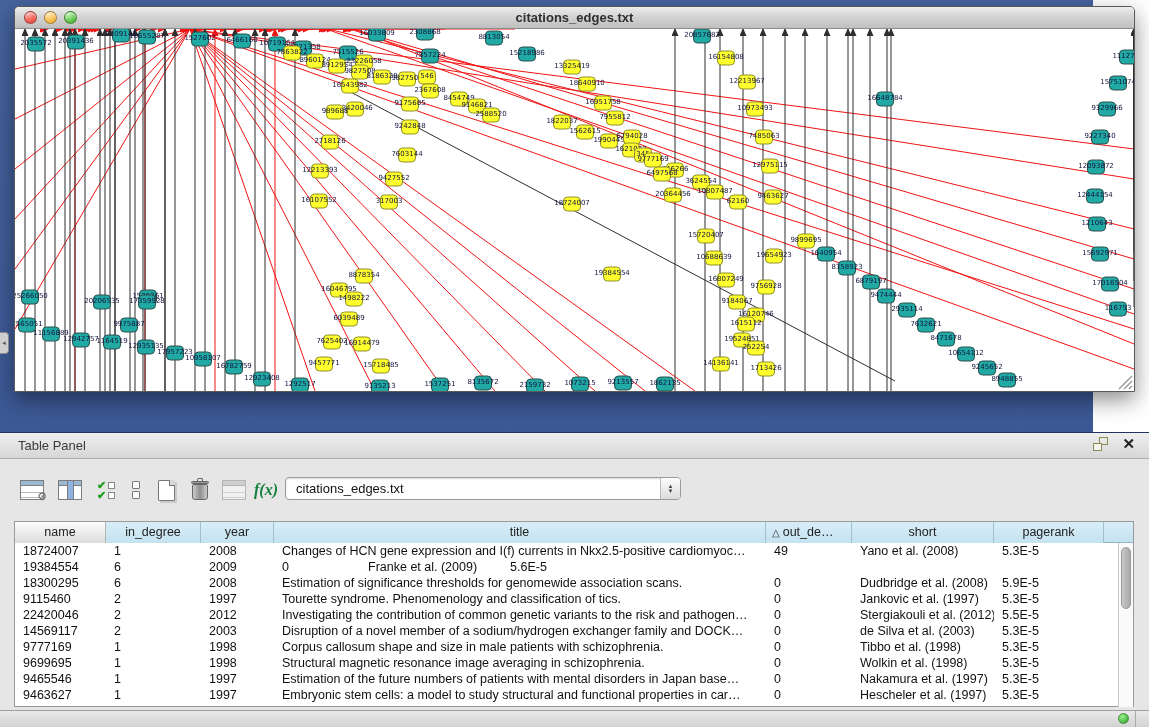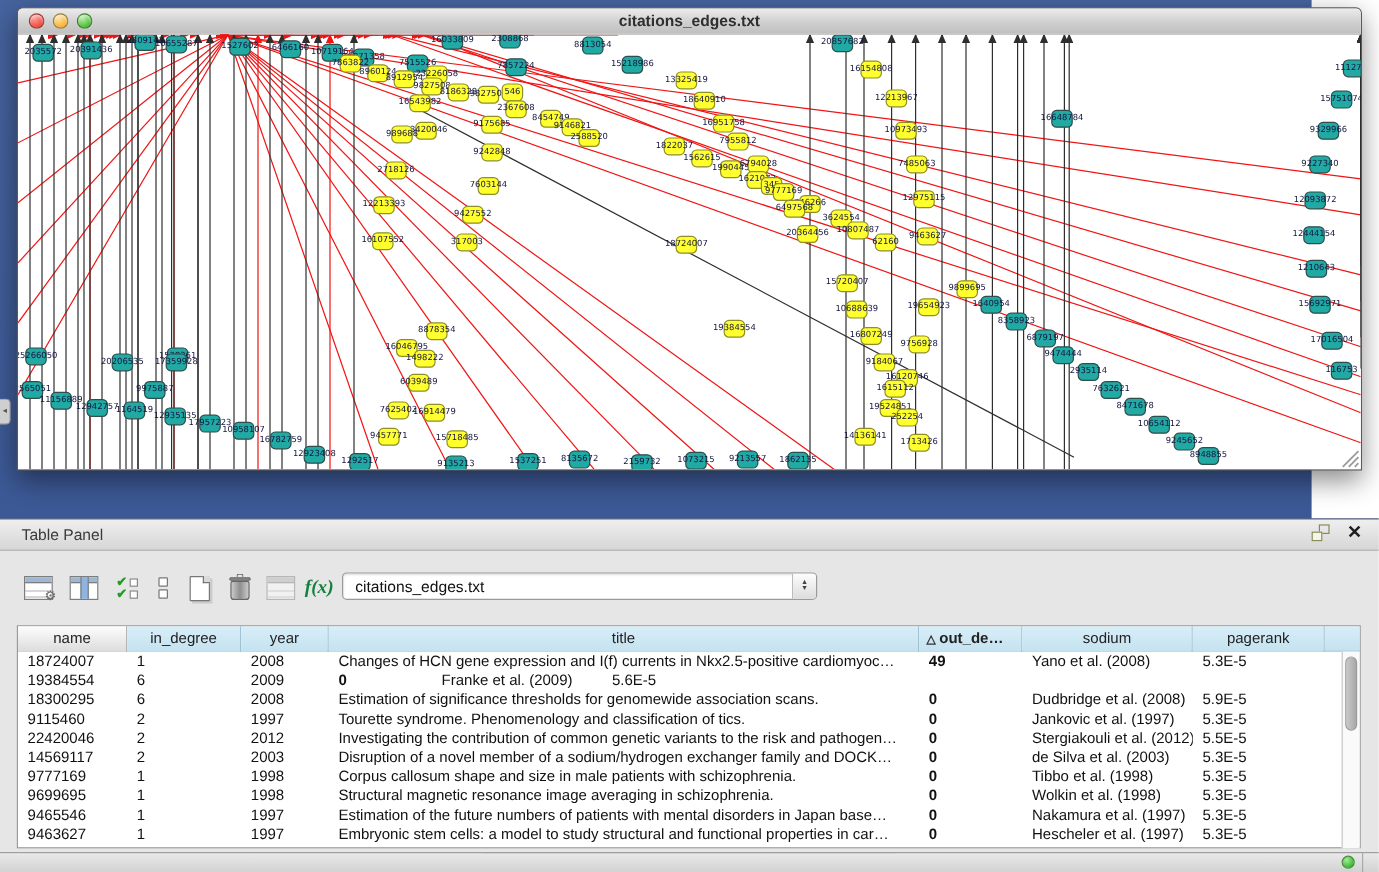--- a/index.html
+++ b/index.html
@@ -54,21 +54,21 @@
   #combo-stepper span { font-size:6px; color:#444; line-height:5px; }
 
   #table-area { position:absolute; left:14px; top:88px; width:1120px; height:186px; background:#fff;
     border:1px solid #9a9a9a; }
   #grid-header { display:flex; height:21px; border-bottom:1px solid #8fb6c8; }
   .hcell { height:21px; font-size:12.5px; color:#222; text-align:center; line-height:20px;
     background:linear-gradient(180deg,#d8eef8,#c4e2f0); border-right:1px solid #9fc2d2; overflow:hidden; white-space:nowrap; }
   .hcell:first-child { background:linear-gradient(180deg,#fdfdfd,#dcdcdc); border-right:1px solid #b5b5b5; }
   .hcell.sorted { text-align:left; padding-left:6px; }
   .hcell .tri { font-size:10px; margin-right:3px; color:#333; }
-  .c0{width:91px;} .c1{width:95px;} .c2{width:73px;} .c3{width:492px;} .c4{width:86px;font-weight:bold;} .c5{width:142px;} .c6{width:110px;}
+  .c0{width:91px;} .c1{width:95px;} .c2{width:73px;} .c3{width:492px;} .c4{width:86px;} .c5{width:142px;} .c6{width:110px;}
   .hfill { flex:1; background:linear-gradient(180deg,#d8eef8,#c4e2f0); }
   #grid-body { position:relative; }
   .trow { display:flex; height:16px; }
   .tcell { font-size:12.5px; color:#111; line-height:16px; padding-left:8px; overflow:hidden;
     white-space:nowrap; text-overflow:clip; }
   #vscroll { position:absolute; right:0; top:21px; width:15px; height:164px; background:#fafafa;
     border-left:1px solid #c8c8c8; }
   #vthumb { position:absolute; left:2px; top:4px; width:10px; height:62px; border-radius:5px;
     background:linear-gradient(90deg,#c9c9c9,#a8a8a8); border:1px solid #9a9a9a; }
 
@@ -884,21 +884,21 @@
       </div>
     </div>
 
     <div id="table-area">
       <div id="grid-header">
           <div class="hcell c0">name</div>
           <div class="hcell c1">in_degree</div>
           <div class="hcell c2">year</div>
           <div class="hcell c3">title</div>
           <div class="hcell c4 sorted"><span class="tri">△</span>out_de…</div>
-          <div class="hcell c5">sodium</div>
+          <div class="hcell c5">short</div>
           <div class="hcell c6">pagerank</div>
           <div class="hfill"></div>
         </div>
       <div id="grid-body">
           <div class="trow">
             <div class="tcell c0">18724007</div>
             <div class="tcell c1">1</div>
             <div class="tcell c2">2008</div>
             <div class="tcell c3">Changes of HCN gene expression and I(f) currents in Nkx2.5-positive cardiomyoc…</div>
             <div class="tcell c4">49</div>

